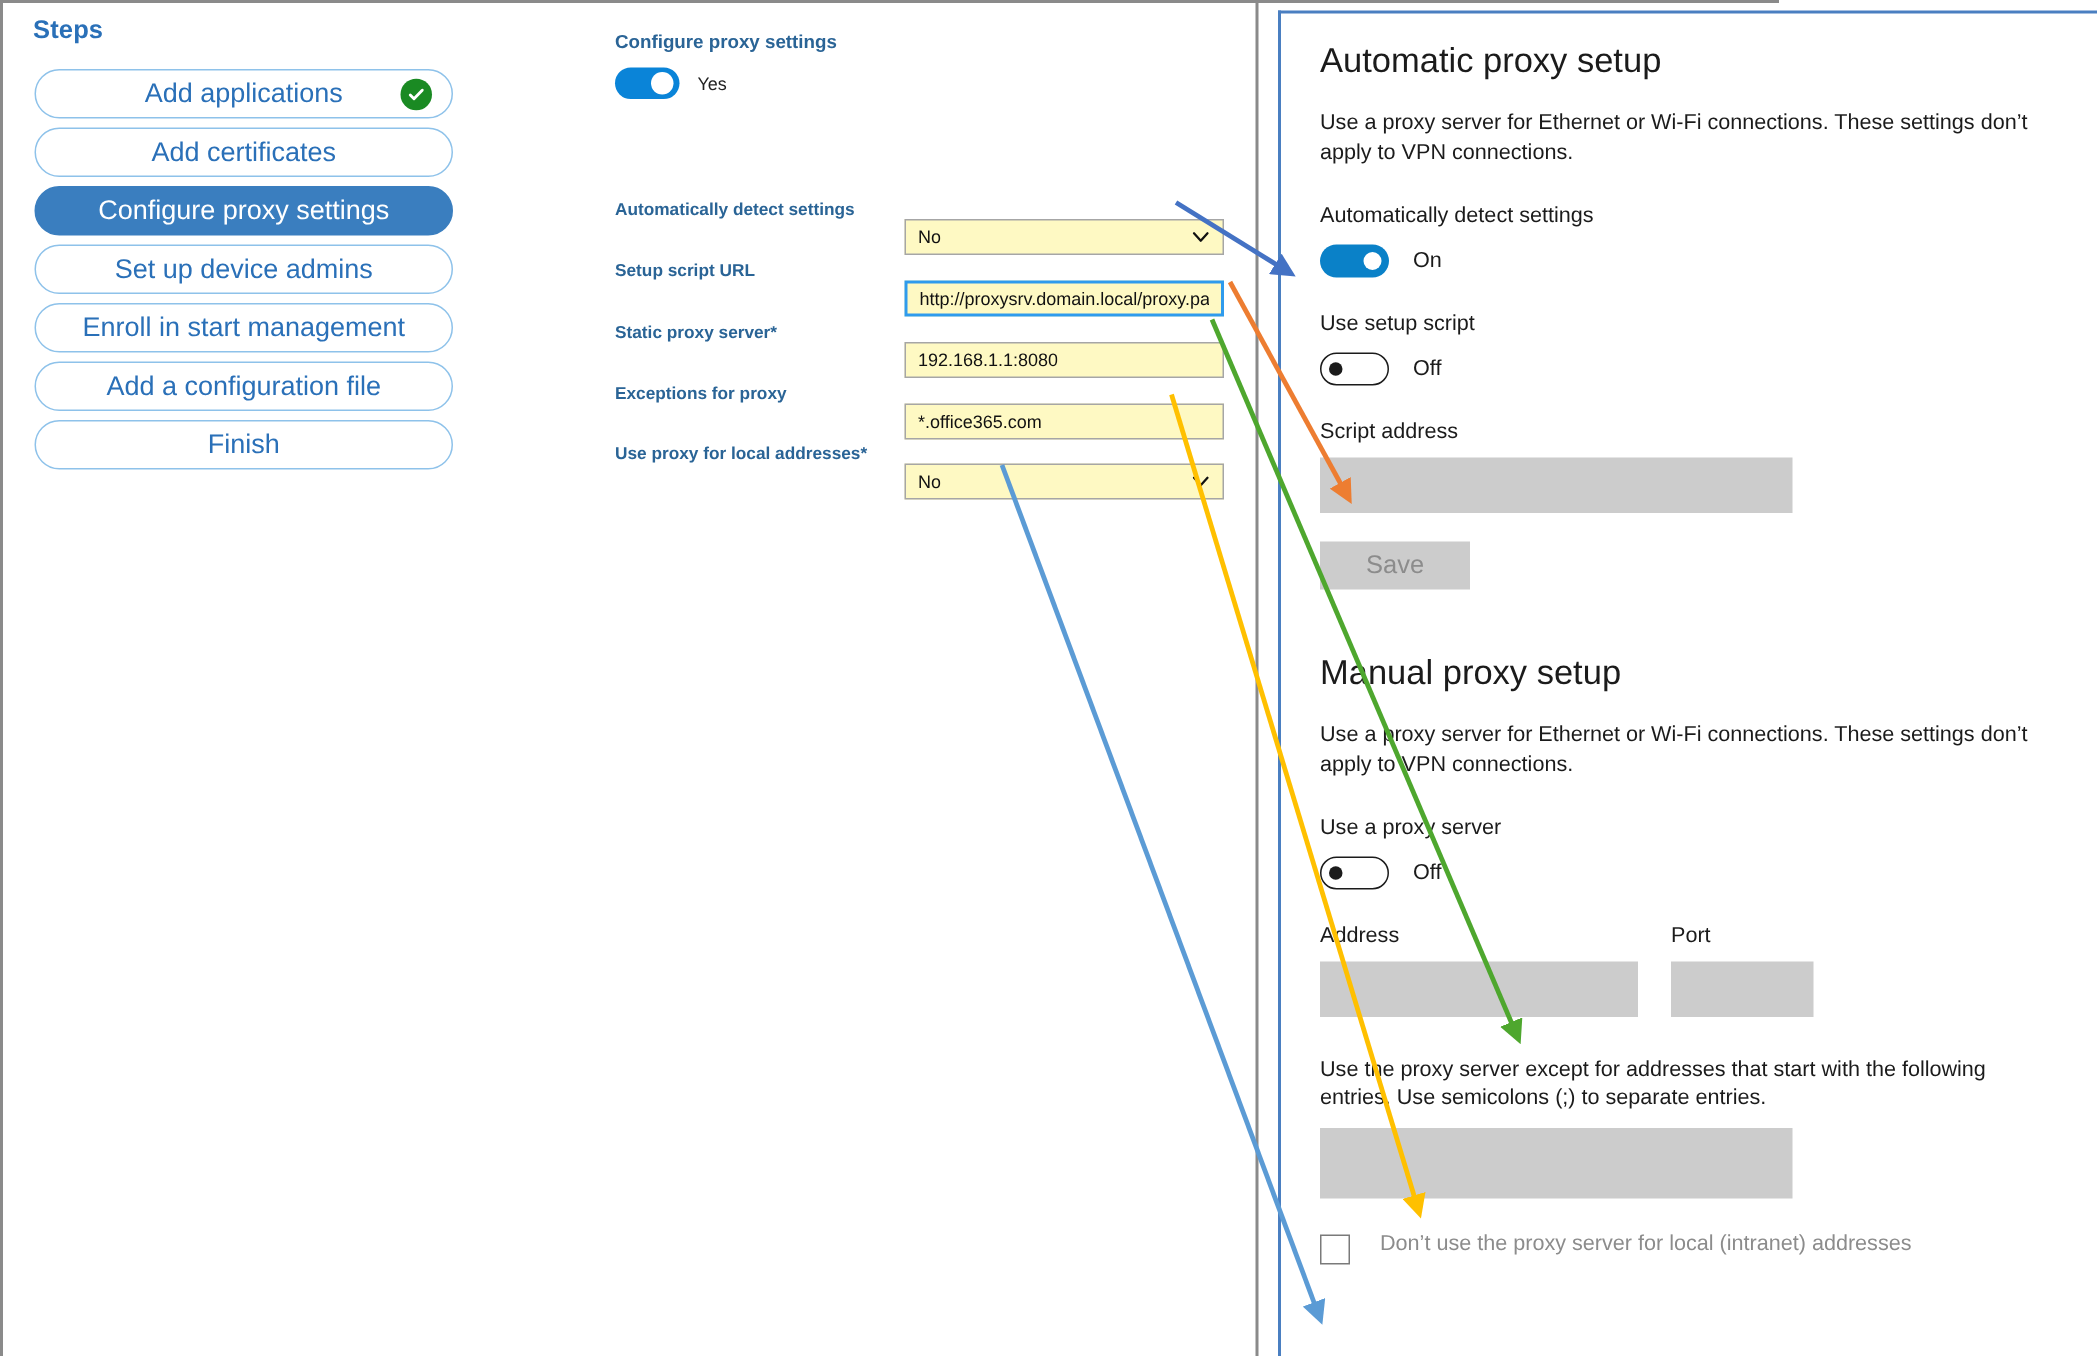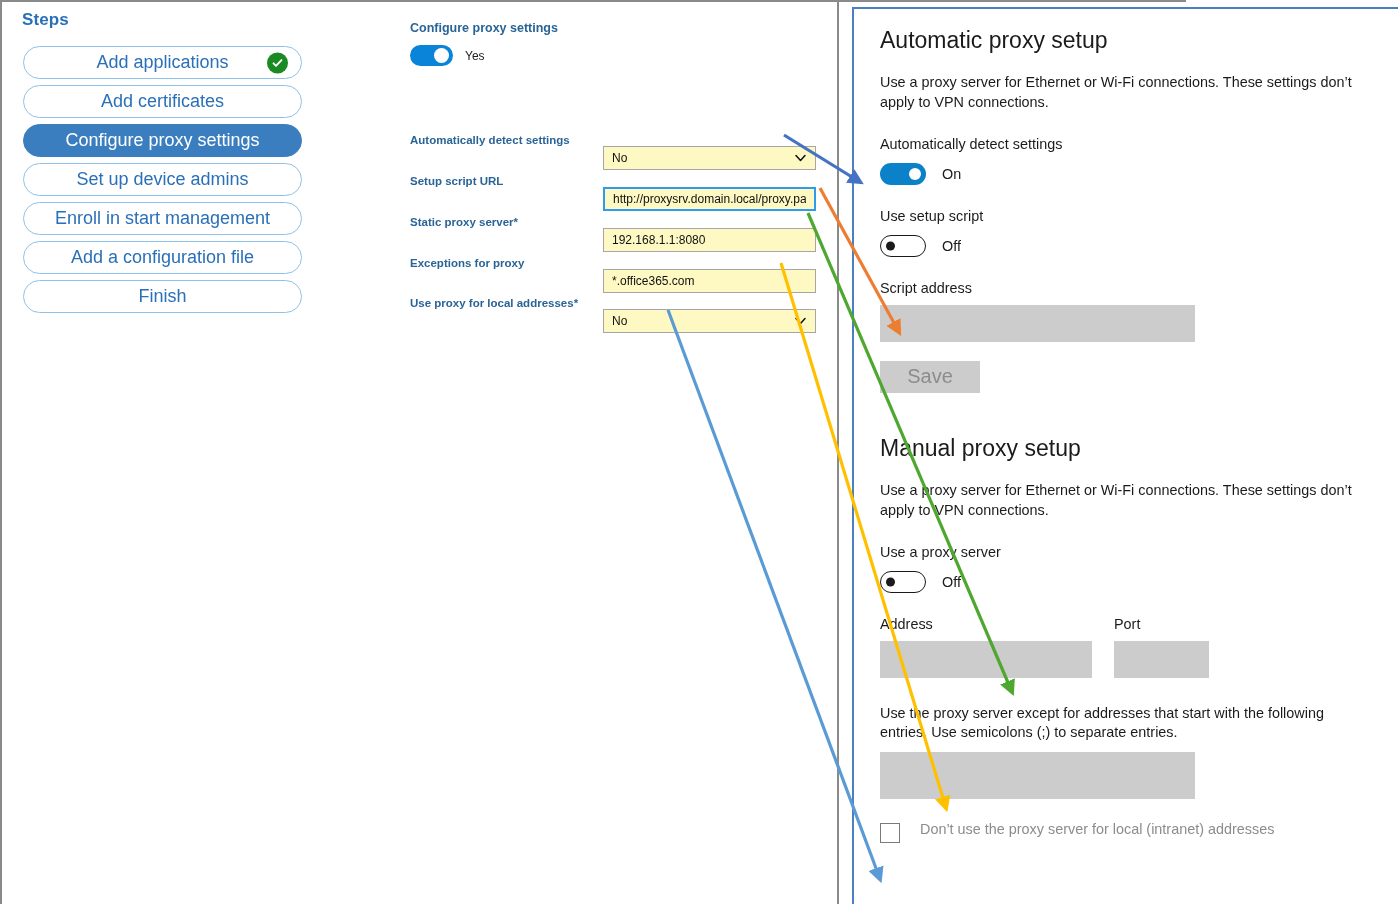--- a/index.html
+++ b/index.html
@@ -160,21 +160,21 @@
   .s-input {
     background: #cccccc;
     height: 37px; width: 315px;
     margin-top: 9px;
   }
   .s-input.tall { height: 47px; }
   .s-btn {
     background: #cccccc; width: 100px; height: 32px;
     margin-top: 19px;
     display: flex; align-items: center; justify-content: center;
-    font-size: 20px; color: #8c8c8c;
+    font-size: 17px; color: #8c8c8c;
     cursor: default;
   }
   .s-row2 { display: flex; gap: 22px; }
   .s-col-label { font-size: 14.4px; color: #1b1b1b; margin: 23px 0 0 0; }
   .s-input.addr { width: 212px; }
   .s-input.port { width: 95px; }
   .s-check-row { display: flex; align-items: flex-start; gap: 20px; margin-top: 22px; }
   .s-checkbox {
     width: 20px; height: 20px; border: 1.7px solid #7a7a7a;
     background: #ffffff; flex: none; margin-top: 2px;

